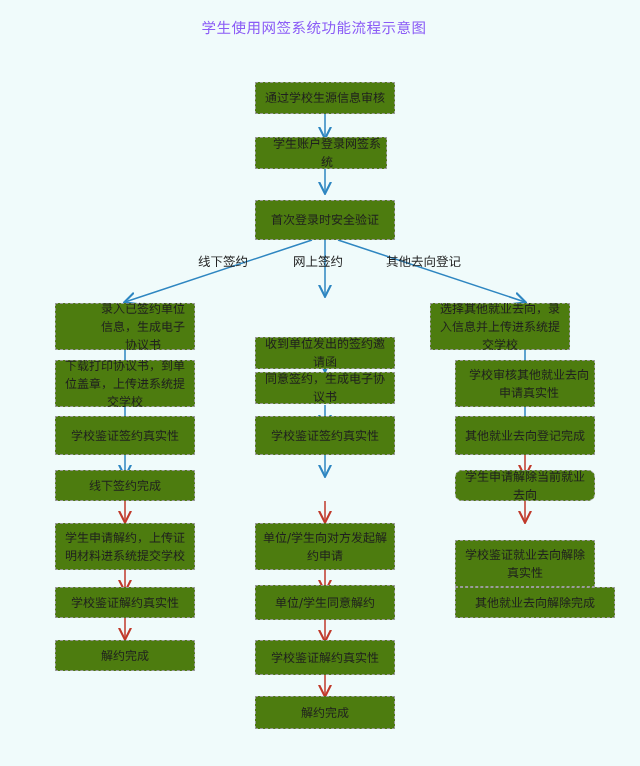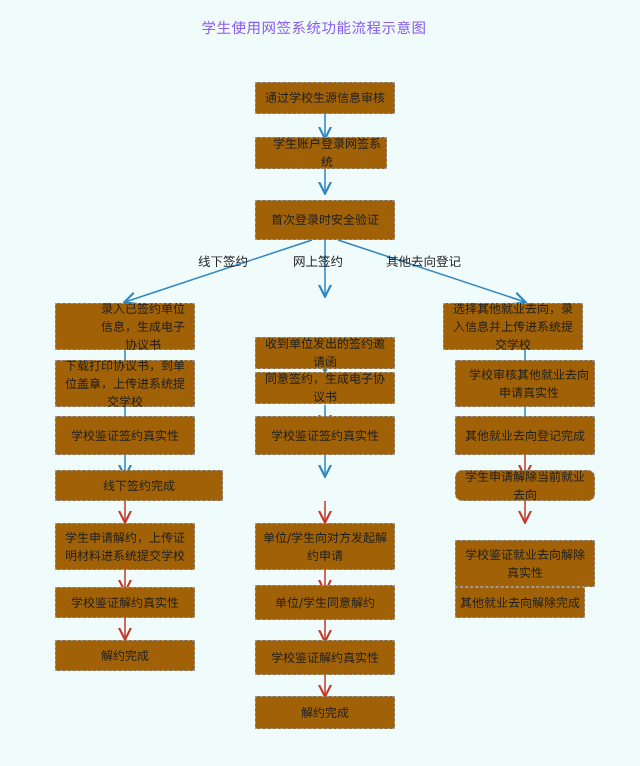--- a/index.html
+++ b/index.html
@@ -20,21 +20,21 @@
     left:0;top:16px;width:628px;
     text-align:center;
     font-size:14.5px;
     letter-spacing:.5px;
     color:#8b5cf6;
   }
 
   .node{
     position:absolute;
     box-sizing:border-box;
-    background:#a16207;
+    background:#4d7c0f;
     border:1px dashed #9b9b9b;
     display:flex;
     align-items:center;
     justify-content:center;
     text-align:center;
     font-size:12px;
     line-height:18px;
     color:#1f1f1f;
     padding:2px 4px;
   }
@@ -112,33 +112,33 @@
   <div class="node" style="left:255px;top:137px;width:132px;height:32px;padding-left:16px;">学生账户登录网签系统</div>
   <div class="node" style="left:255px;top:200px;width:140px;height:40px;">首次登录时安全验证</div>
 
   <div class="branch-label" style="left:198px;top:251px;">线下签约</div>
   <div class="branch-label" style="left:293px;top:251px;">网上签约</div>
   <div class="branch-label" style="left:386px;top:251px;">其他去向登记</div>
 
   <div class="node" style="left:55px;top:303px;width:140px;height:47px;padding-left:40px;">录入已签约单位信息，生成电子协议书</div>
   <div class="node" style="left:55px;top:360px;width:140px;height:47px;">下载打印协议书，到单位盖章，上传进系统提交学校</div>
   <div class="node" style="left:55px;top:416px;width:140px;height:39px;">学校鉴证签约真实性</div>
-  <div class="node" style="left:55px;top:470px;width:168px;height:31px;">线下签约完成</div>
+  <div class="node" style="left:55px;top:470px;width:140px;height:31px;">线下签约完成</div>
   <div class="node" style="left:55px;top:523px;width:140px;height:47px;">学生申请解约，上传证明材料进系统提交学校</div>
   <div class="node" style="left:55px;top:587px;width:140px;height:31px;">学校鉴证解约真实性</div>
   <div class="node" style="left:55px;top:640px;width:140px;height:31px;">解约完成</div>
 
   <div class="node" style="left:255px;top:325px;width:140px;height:32px;margin-top:12px;">收到单位发出的签约邀请函</div>
   <div class="node" style="left:255px;top:372px;width:140px;height:32px;">同意签约，生成电子协议书</div>
   <div class="node" style="left:255px;top:416px;width:140px;height:39px;">学校鉴证签约真实性</div>
   <div class="node" style="left:255px;top:523px;width:140px;height:47px;">单位/学生向对方发起解约申请</div>
   <div class="node" style="left:255px;top:585px;width:140px;height:35px;">单位/学生同意解约</div>
   <div class="node" style="left:255px;top:640px;width:140px;height:35px;">学校鉴证解约真实性</div>
   <div class="node" style="left:255px;top:696px;width:140px;height:33px;">解约完成</div>
 
-  <div class="node" style="left:443px;top:303px;width:140px;height:47px;">选择其他就业去向，录入信息并上传进系统提交学校</div>
+  <div class="node" style="left:430px;top:303px;width:140px;height:47px;">选择其他就业去向，录入信息并上传进系统提交学校</div>
   <div class="node" style="left:455px;top:360px;width:140px;height:47px;padding-left:12px;">学校审核其他就业去向申请真实性</div>
   <div class="node" style="left:455px;top:416px;width:140px;height:39px;">其他就业去向登记完成</div>
   <div class="node" style="left:455px;top:470px;width:140px;height:31px;border-radius:7px;">学生申请解除当前就业去向</div>
   <div class="node" style="left:455px;top:540px;width:140px;height:47px;">学校鉴证就业去向解除真实性</div>
-  <div class="node" style="left:455px;top:587px;width:130px;height:31px;">其他就业去向解除完成</div>
+  <div class="node" style="left:455px;top:587px;width:160px;height:31px;">其他就业去向解除完成</div>
 
 </div>
 
 </body></html>

